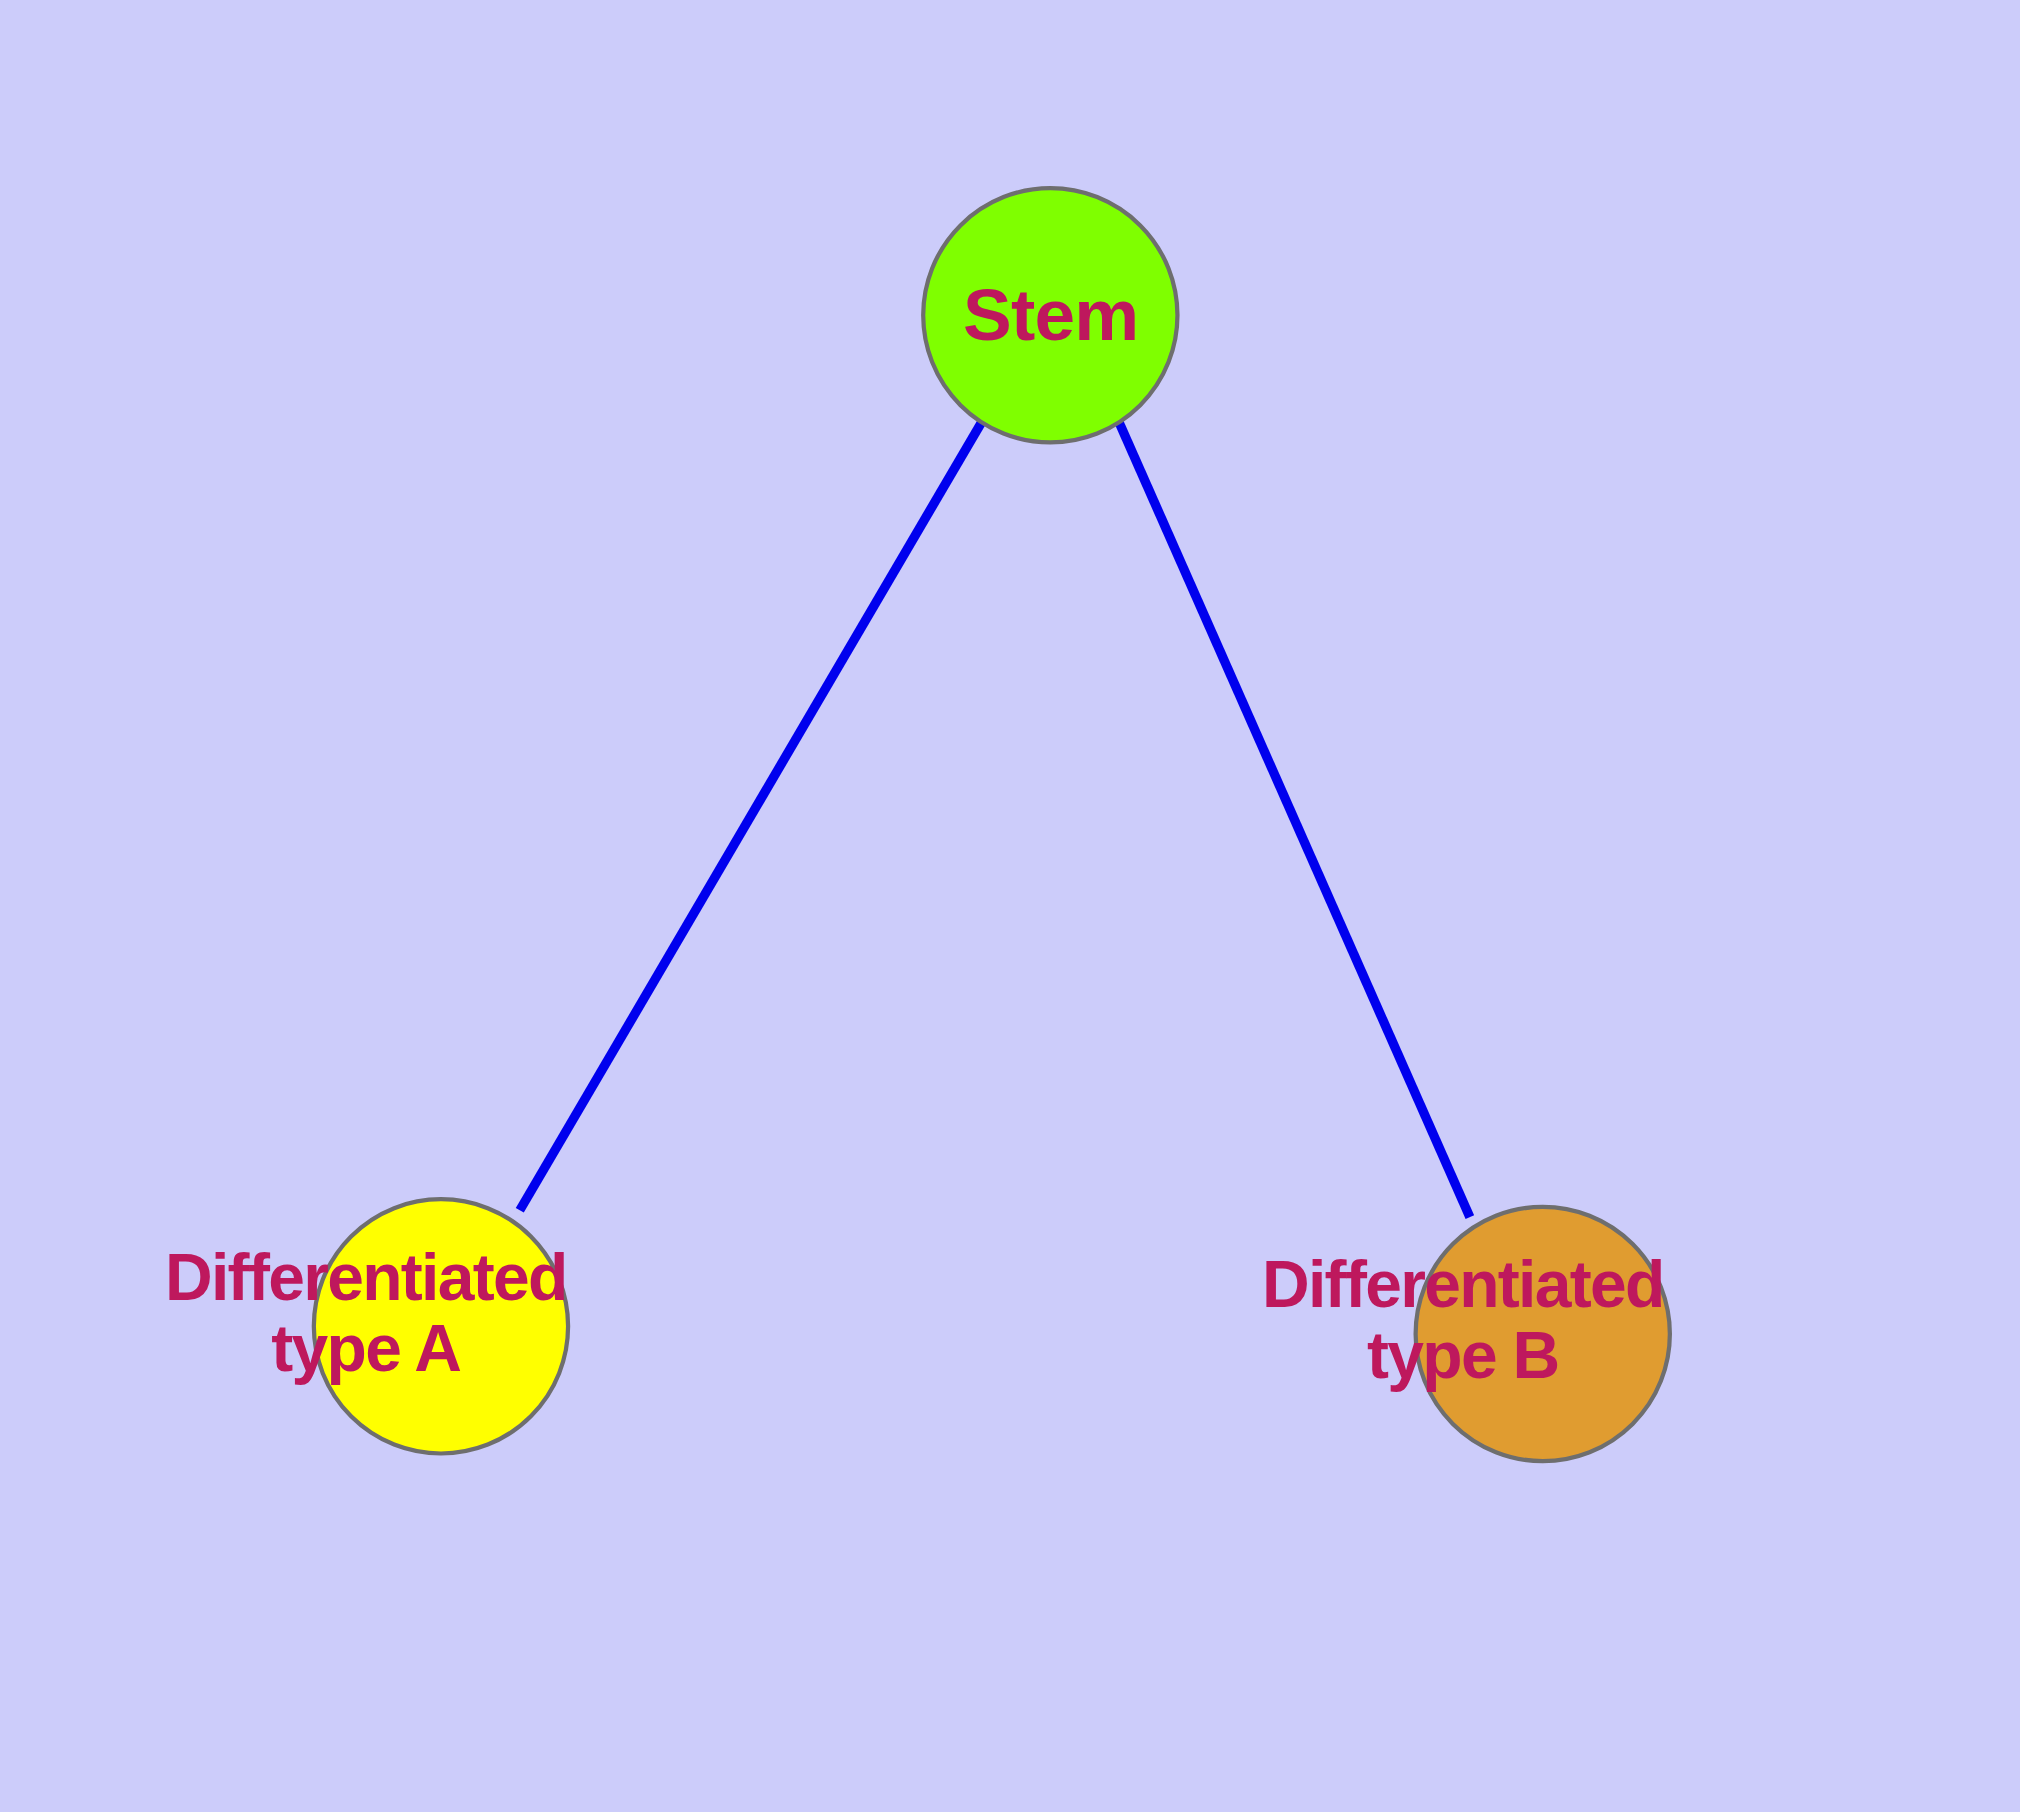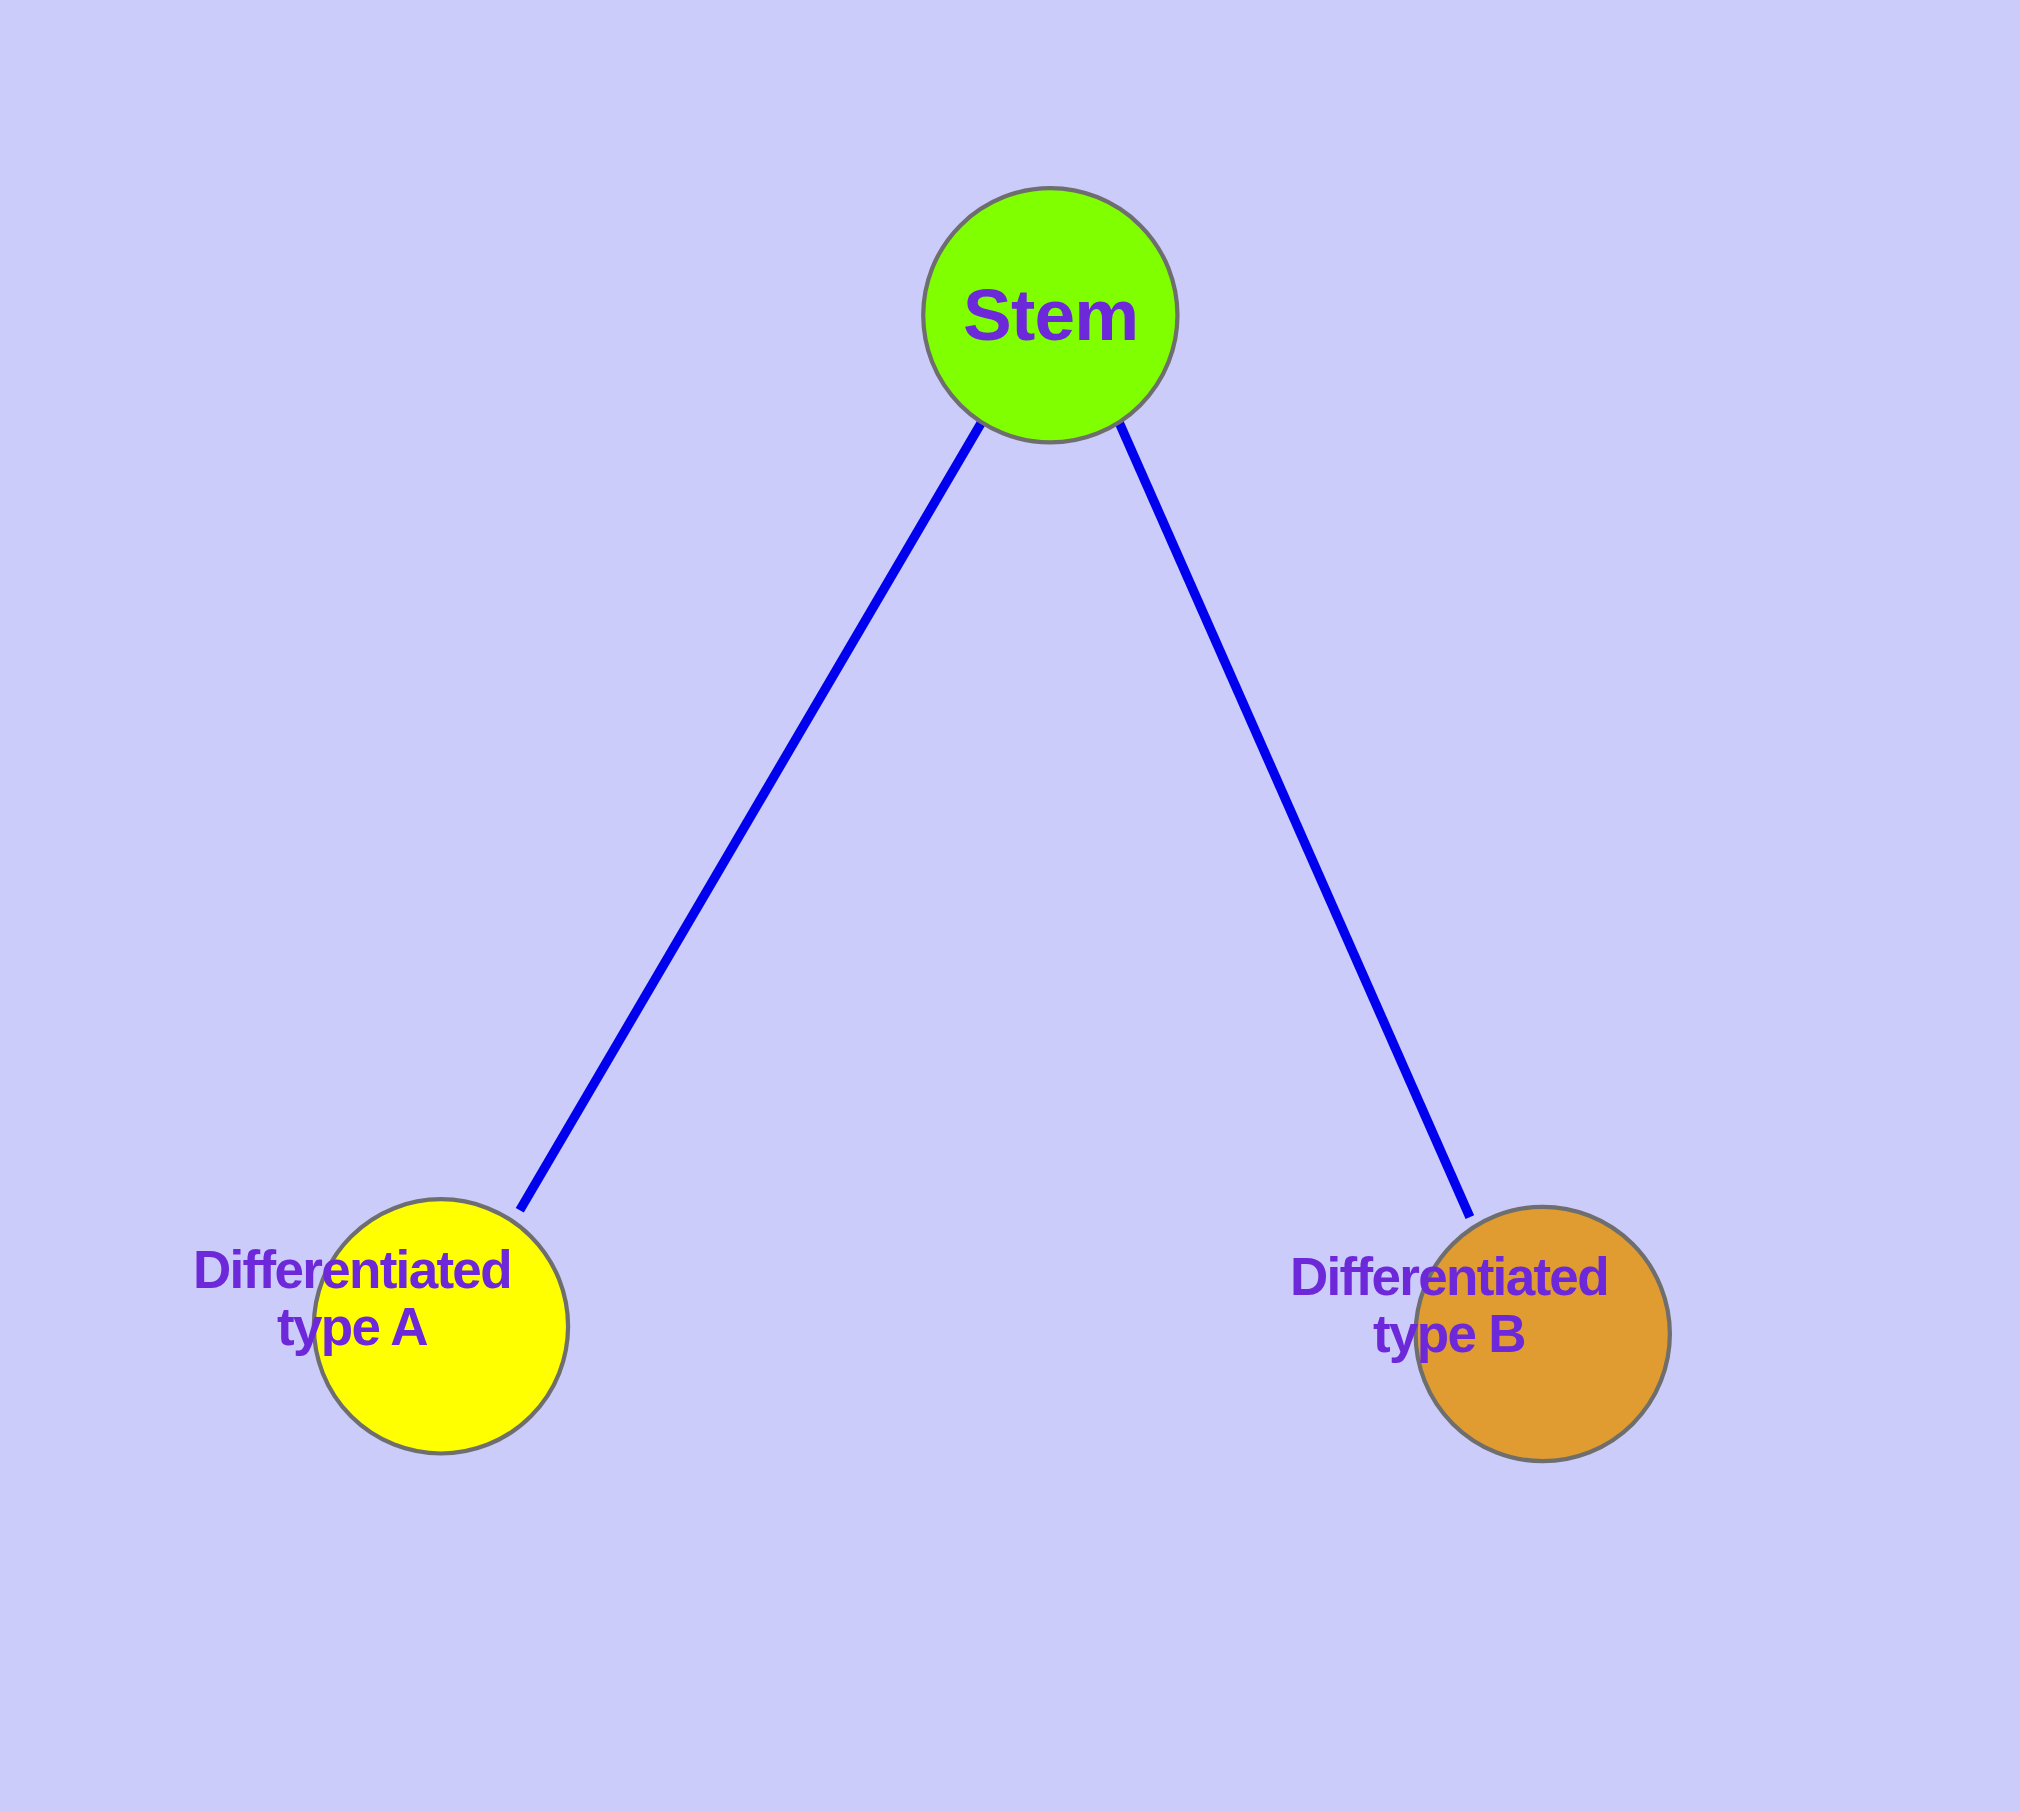--- a/index.html
+++ b/index.html
@@ -28,37 +28,36 @@
     stroke: #6e6e6e;
     stroke-width: 5;
   }
   .edge-line {
     stroke: #0000ee;
     stroke-width: 11;
     stroke-linecap: butt;
   }
   .node-label {
     position: absolute;
-    color: #6d28d9;
+    color: #be185d;
     font-family: "Liberation Sans", sans-serif;
     font-weight: bold;
     text-align: center;
     line-height: 1.07;
     white-space: pre-line;
     pointer-events: none;
     user-select: none;
   }
   .label-stem {
     font-size: 73px;
     letter-spacing: -0.8px;
   }
   .label-branch {
-    font-size: 53px;
+    font-size: 66px;
     letter-spacing: -1.7px;
-    margin-left: 28px;
   }
 </style>
 </head>
 <body>
 
 <div id="canvas">
 
   <svg id="graph-svg" viewBox="0 0 2384 2138" xmlns="http://www.w3.org/2000/svg">
     <g>
       <line class="edge-line" x1="1158" y1="498" x2="613" y2="1428"></line>

